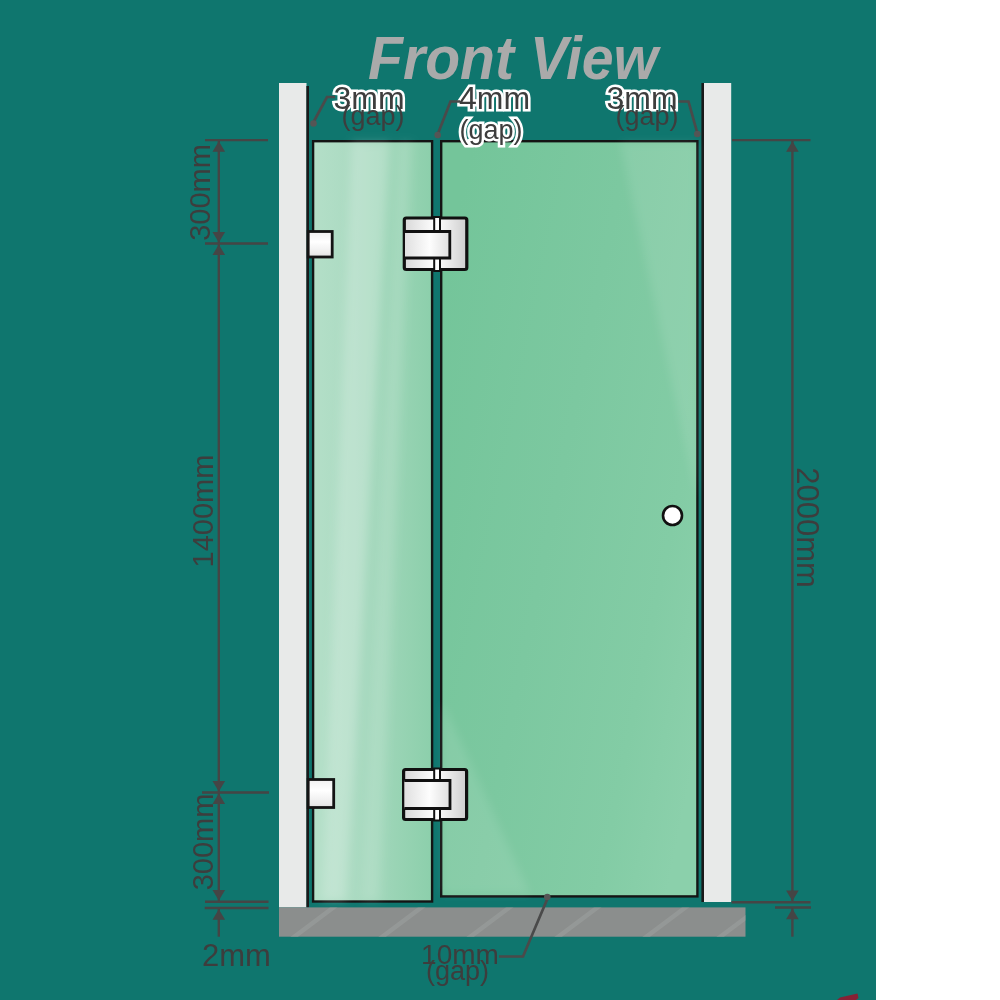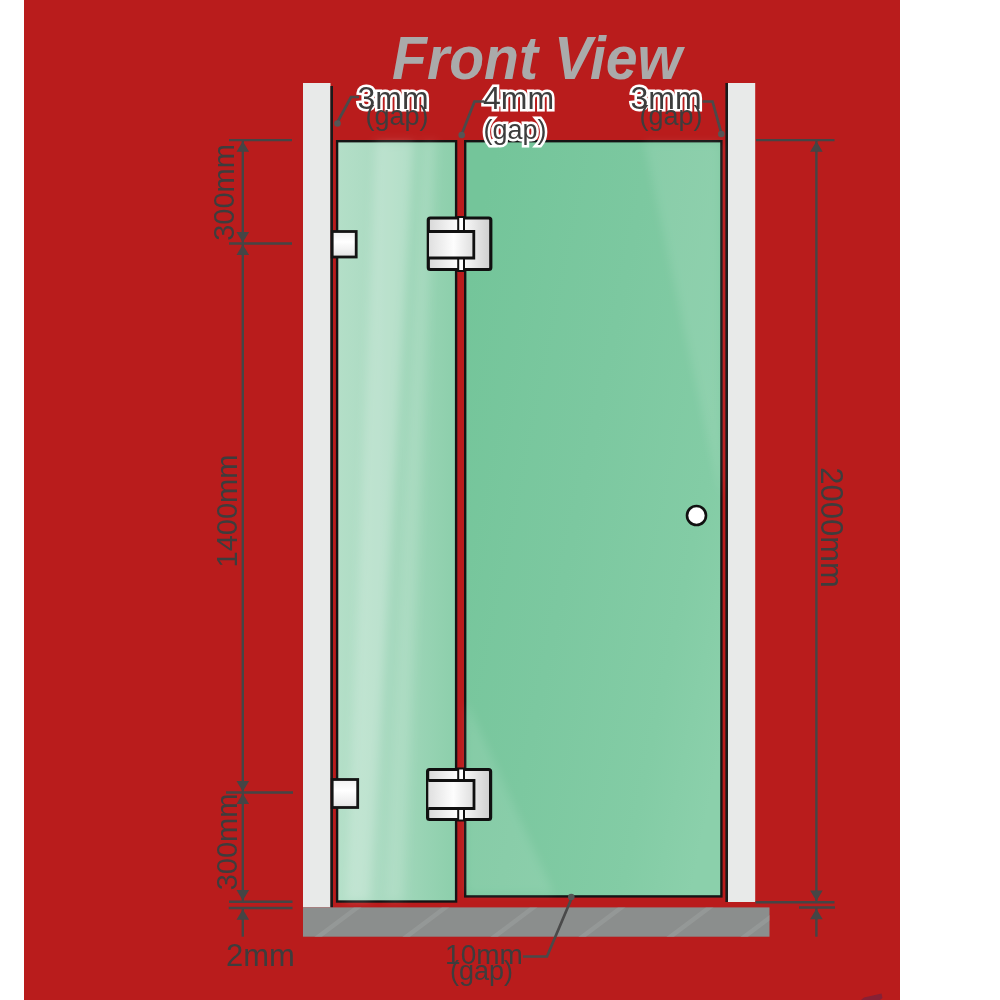--- a/index.html
+++ b/index.html
@@ -1,16 +1,16 @@
 <!DOCTYPE html>
 <html><head>
 <meta charset="utf-8">
 <style>
   html,body{margin:0;padding:0;background:#ffffff;}
-  #stage{position:relative;width:876px;height:1000px;background:#b91c1c;overflow:hidden;margin-left:24px;}
+  #stage{position:relative;width:876px;height:1000px;background:#0f766e;overflow:hidden;}
   svg{position:absolute;left:0;top:0;}
   text{font-family:"Liberation Sans", sans-serif;}
 </style>
 </head>
 <body>
 <div id="stage">
 <svg width="1000" height="1000" viewBox="0 0 1000 1000">
   <defs>
     <linearGradient id="glassL" x1="0" y1="0" x2="1" y2="0">
       <stop offset="0" stop-color="#b4dfc8"></stop>

